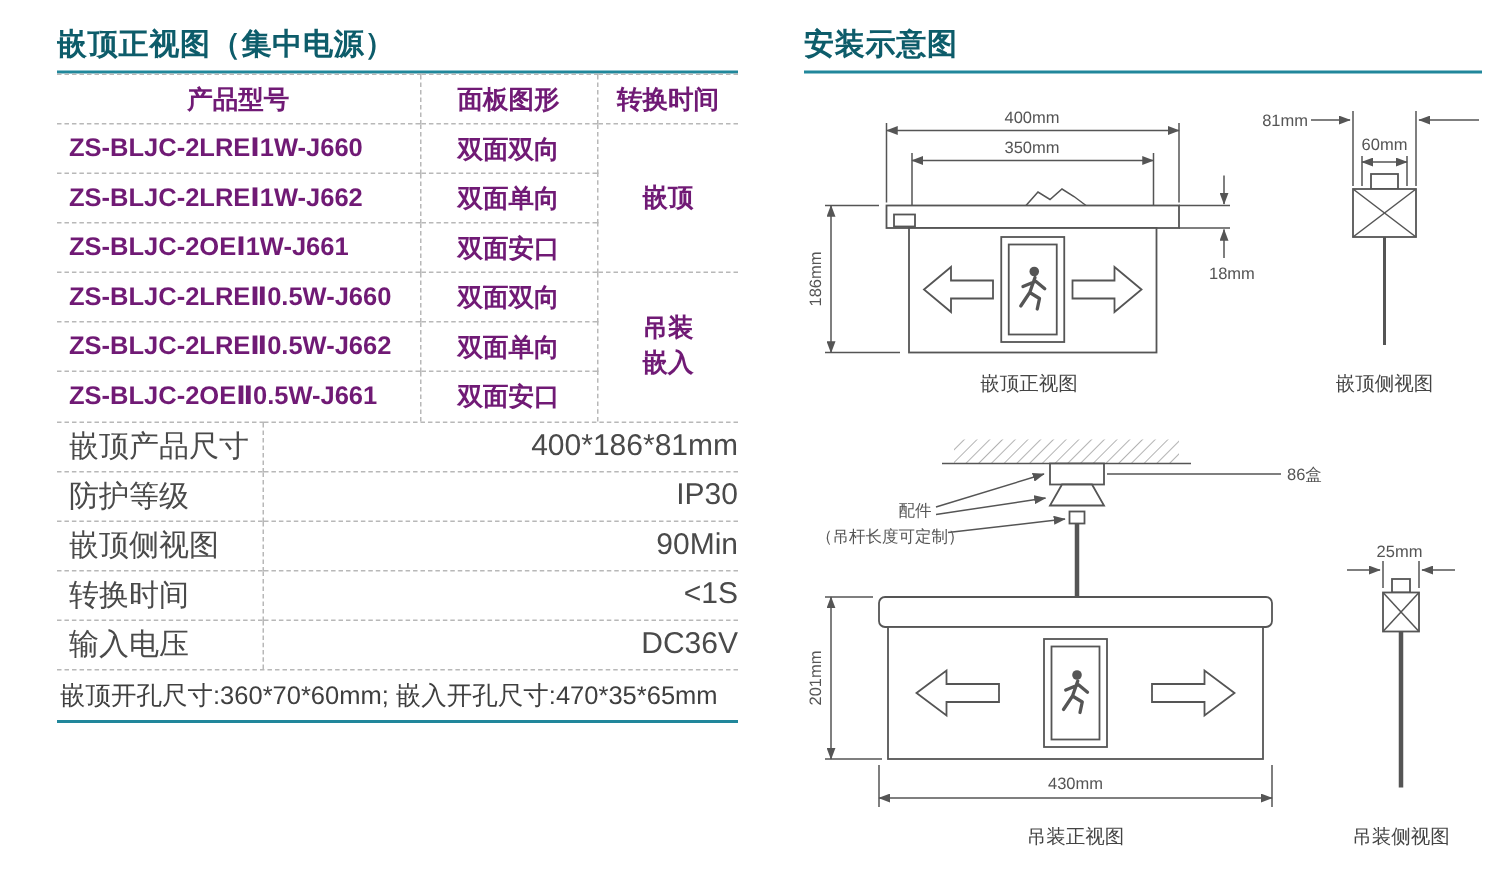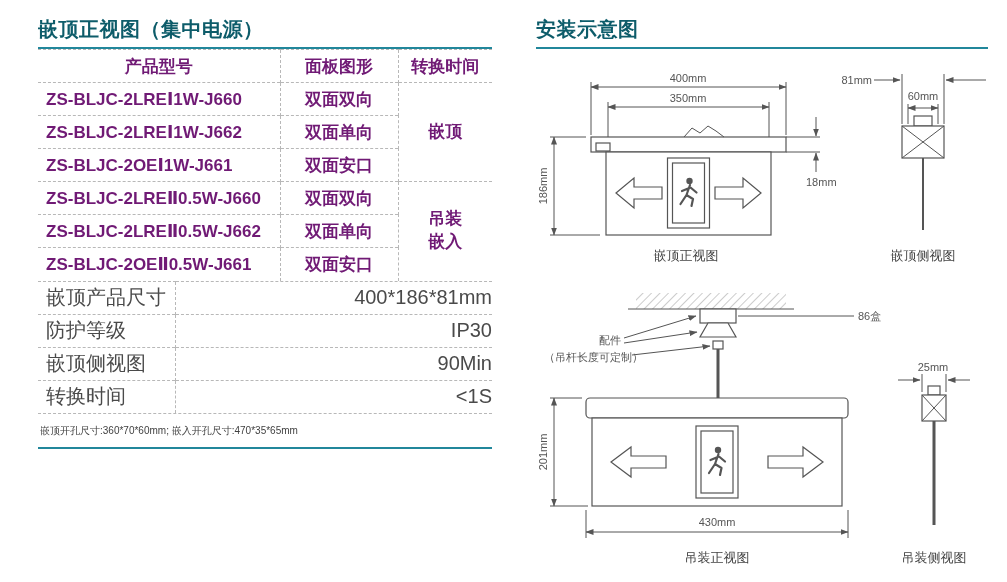--- a/index.html
+++ b/index.html
@@ -26,21 +26,21 @@
   .vline { border-left:1px dashed #b8b8b8;margin-top:24px; }
   td.install-cell { white-space:pre-line; line-height:1.35; vertical-align:middle; }
 
   .spec-table td { border-top:1px dashed #b8b8b8; height:33px; font-size:20px; color:#4a4a4a; padding:0; }
   .spec-table td.spec-label { padding-left:8px; }
   .spec-table td.spec-value { border-left:1px dashed #b8b8b8; padding-left:22px;text-align:right; }
 
   .footer-row {
     border-top:1px dashed #b8b8b8;
     border-bottom:2px solid #21879b;
-    height:36px; line-height:34px; font-size:10px; color:#3f3f3f; padding-left:2px;
+    height:36px; line-height:34px; font-size:17px; color:#3f3f3f; padding-left:2px;
   }
 
   .diagram-svg { position:absolute; left:0; top:44px; }
   .dl { stroke:#555; stroke-width:1; fill:none; }
   .shape { fill:#ffffff; stroke:#555; stroke-width:1.2; }
   .dt { font-size:11px; fill:#555; font-family:"Liberation Sans","DejaVu Sans",sans-serif; }
   .cap { font-size:13px; fill:#444; font-family:"Liberation Sans","DejaVu Sans",sans-serif; }
 </style>
 </head>
 <body>
@@ -107,20 +107,24 @@
         <td class="spec-label">防护等级</td>
         <td class="spec-value">IP30</td>
       </tr>
       <tr>
         <td class="spec-label">嵌顶侧视图</td>
         <td class="spec-value">90Min</td>
       </tr>
       <tr>
         <td class="spec-label">转换时间</td>
         <td class="spec-value">&lt;1S</td>
+      </tr>
+      <tr>
+        <td class="spec-label">输入电压</td>
+        <td class="spec-value">DC36V</td>
       </tr>
     </tbody>
   </table>
 
   <div class="footer-row">嵌顶开孔尺寸:360*70*60mm; 嵌入开孔尺寸:470*35*65mm</div>
 </section>
 
 <section class="right-sec">
   <div class="section-title">安装示意图</div>
   <div class="title-rule"></div>

